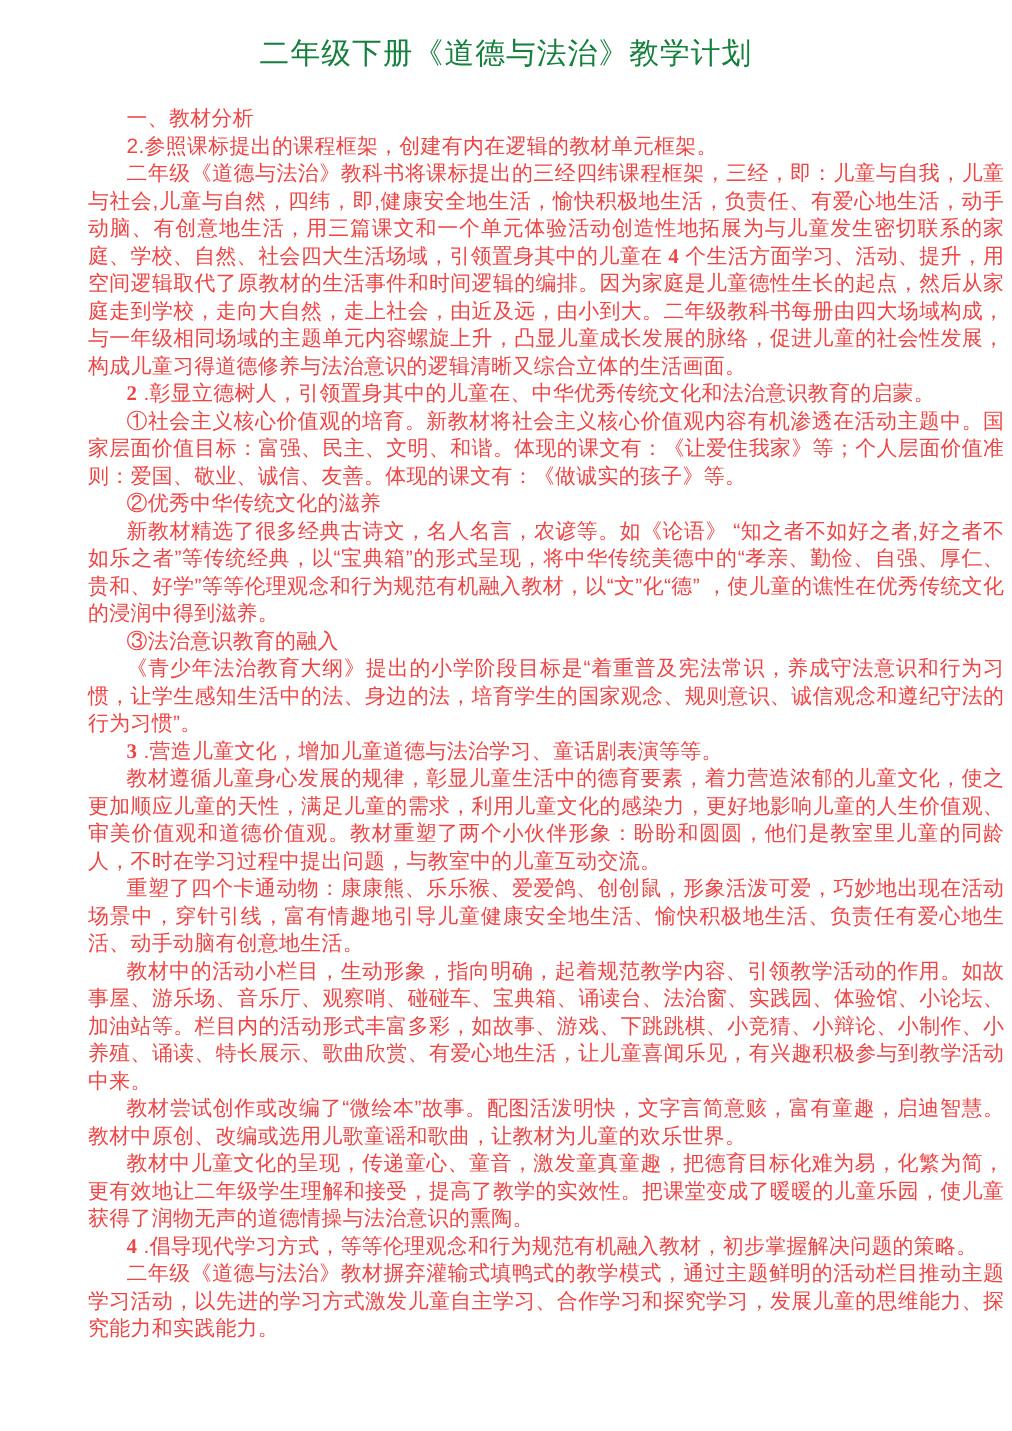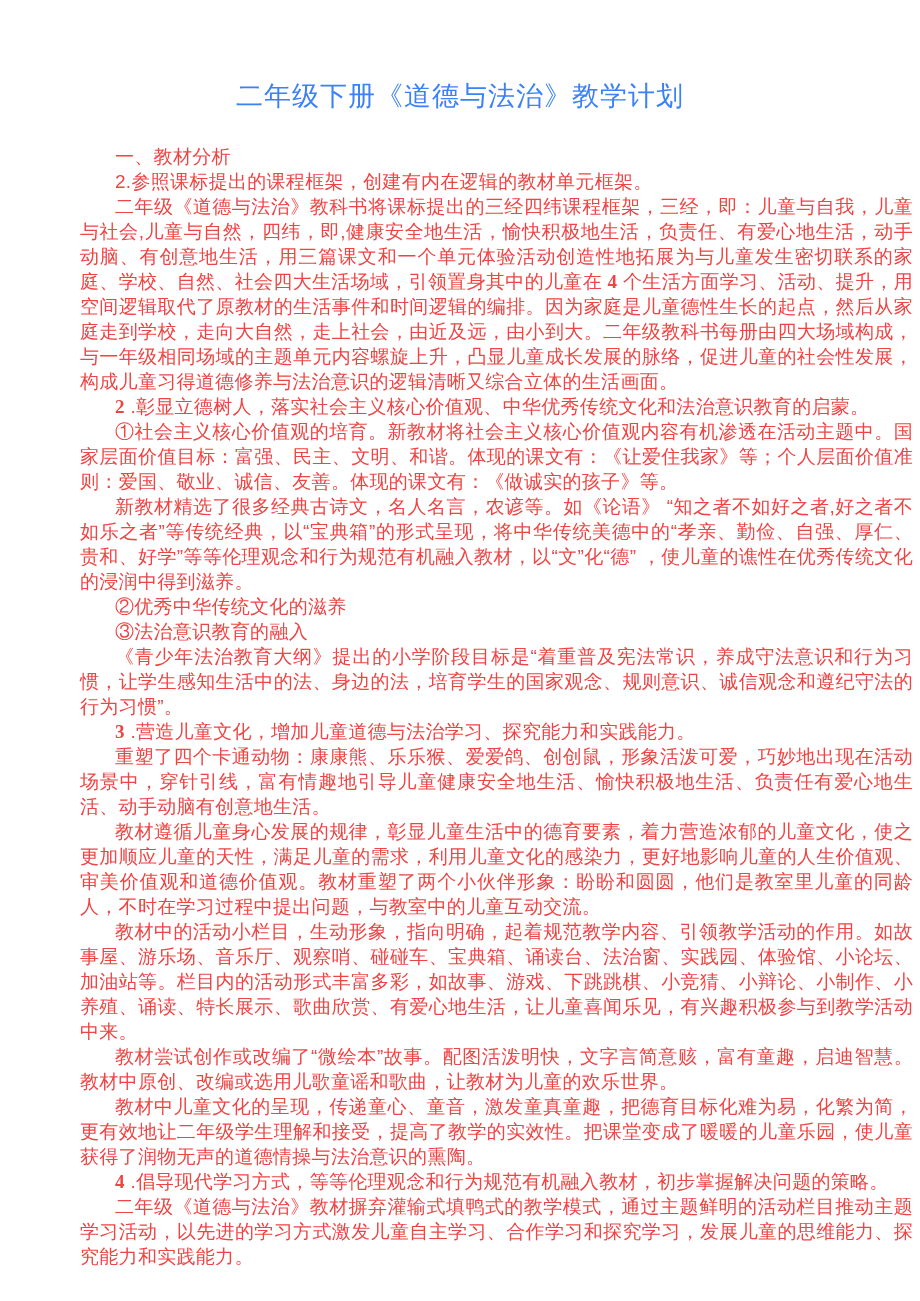--- a/index.html
+++ b/index.html
@@ -9,26 +9,26 @@
   }
   .page {
     position: relative;
     width: 920px;
     height: 1301px;
     background: #ffffff;
     overflow: hidden;
     font-family: "Liberation Sans", sans-serif;
   }
   .doc-title {
-    padding-top: 80px;
+    padding-top: 32px;
     font-family: "Liberation Serif", serif;
     font-size: 27px;
     line-height: 32px;
     letter-spacing: 1px;
-    color: #3b82f6;
+    color: #15803d;
     text-align: center;
     font-weight: 500;
   }
   .content {
     margin: 32px 7px 0 80px;
     width: 833px;
     font-size: 19px;
     line-height: 25px;
     letter-spacing: 0.3px;
     color: #ef4444;
@@ -46,28 +46,28 @@
 </style>
 </head>
 <body>
 
 <div class="page">
   <div class="doc-title">二年级下册《道德与法治》教学计划</div>
   <div class="content">
       <p class="para section"><span>一、教材分析</span></p>
       <p class="para point"><span>2.参照课标提出的课程框架，创建有内在逻辑的教材单元框架。</span></p>
       <p class="para body"><span>二年级《道德与法治》教科书将课标提出的三经四纬课程框架，三经，即：儿童与自我，儿童与社会,儿童与自然，四纬，即,健康安全地生活，愉快积极地生活，负责任、有爱心地生活，动手动脑、有创意地生活，用三篇课文和一个单元体验活动创造性地拓展为与儿童发生密切联系的家庭、学校、自然、社会四大生活场域，引领置身其中的儿童在 </span><span class="num">4</span><span> 个生活方面学习、活动、提升，用空间逻辑取代了原教材的生活事件和时间逻辑的编排。因为家庭是儿童德性生长的起点，然后从家庭走到学校，走向大自然，走上社会，由近及远，由小到大。二年级教科书每册由四大场域构成，与一年级相同场域的主题单元内容螺旋上升，凸显儿童成长发展的脉络，促进儿童的社会性发展，构成儿童习得道德修养与法治意识的逻辑清晰又综合立体的生活画面。</span></p>
-      <p class="para point"><span class="num">2</span><span> .彰显立德树人，落实社会主义核心价值观、中华优秀传统文化和法治意识教育的启蒙。</span></p>
+      <p class="para point"><span class="num">2</span><span> .彰显立德树人，引领置身其中的儿童在、中华优秀传统文化和法治意识教育的启蒙。</span></p>
       <p class="para body"><span>①社会主义核心价值观的培育。新教材将社会主义核心价值观内容有机渗透在活动主题中。国家层面价值目标：富强、民主、文明、和谐。体现的课文有：《让爱住我家》等；个人层面价值准则：爱国、敬业、诚信、友善。体现的课文有：《做诚实的孩子》等。</span></p>
+      <p class="para body"><span>②优秀中华传统文化的滋养</span></p>
       <p class="para body"><span>新教材精选了很多经典古诗文，名人名言，农谚等。如《论语》 “知之者不如好之者,好之者不如乐之者”等传统经典，以“宝典箱”的形式呈现，将中华传统美德中的“孝亲、勤俭、自强、厚仁、贵和、好学”等等伦理观念和行为规范有机融入教材，以“文”化“德” ，使儿童的谯性在优秀传统文化的浸润中得到滋养。</span></p>
-      <p class="para body"><span>②优秀中华传统文化的滋养</span></p>
       <p class="para body"><span>③法治意识教育的融入</span></p>
       <p class="para body"><span>《青少年法治教育大纲》提出的小学阶段目标是“着重普及宪法常识，养成守法意识和行为习惯，让学生感知生活中的法、身边的法，培育学生的国家观念、规则意识、诚信观念和遵纪守法的行为习惯”。</span></p>
-      <p class="para point"><span class="num">3</span><span> .营造儿童文化，增加儿童道德与法治学习、探究能力和实践能力。</span></p>
+      <p class="para point"><span class="num">3</span><span> .营造儿童文化，增加儿童道德与法治学习、童话剧表演等等。</span></p>
+      <p class="para body"><span>教材遵循儿童身心发展的规律，彰显儿童生活中的德育要素，着力营造浓郁的儿童文化，使之更加顺应儿童的天性，满足儿童的需求，利用儿童文化的感染力，更好地影响儿童的人生价值观、审美价值观和道德价值观。教材重塑了两个小伙伴形象：盼盼和圆圆，他们是教室里儿童的同龄人，不时在学习过程中提出问题，与教室中的儿童互动交流。</span></p>
       <p class="para body"><span>重塑了四个卡通动物：康康熊、乐乐猴、爱爱鸽、创创鼠，形象活泼可爱，巧妙地出现在活动场景中，穿针引线，富有情趣地引导儿童健康安全地生活、愉快积极地生活、负责任有爱心地生活、动手动脑有创意地生活。</span></p>
-      <p class="para body"><span>教材遵循儿童身心发展的规律，彰显儿童生活中的德育要素，着力营造浓郁的儿童文化，使之更加顺应儿童的天性，满足儿童的需求，利用儿童文化的感染力，更好地影响儿童的人生价值观、审美价值观和道德价值观。教材重塑了两个小伙伴形象：盼盼和圆圆，他们是教室里儿童的同龄人，不时在学习过程中提出问题，与教室中的儿童互动交流。</span></p>
       <p class="para body"><span>教材中的活动小栏目，生动形象，指向明确，起着规范教学内容、引领教学活动的作用。如故事屋、游乐场、音乐厅、观察哨、碰碰车、宝典箱、诵读台、法治窗、实践园、体验馆、小论坛、加油站等。栏目内的活动形式丰富多彩，如故事、游戏、下跳跳棋、小竞猜、小辩论、小制作、小养殖、诵读、特长展示、歌曲欣赏、有爱心地生活，让儿童喜闻乐见，有兴趣积极参与到教学活动中来。</span></p>
       <p class="para body"><span>教材尝试创作或改编了“微绘本”故事。配图活泼明快，文字言简意赅，富有童趣，启迪智慧。教材中原创、改编或选用儿歌童谣和歌曲，让教材为儿童的欢乐世界。</span></p>
       <p class="para body"><span>教材中儿童文化的呈现，传递童心、童音，激发童真童趣，把德育目标化难为易，化繁为简，更有效地让二年级学生理解和接受，提高了教学的实效性。把课堂变成了暖暖的儿童乐园，使儿童获得了润物无声的道德情操与法治意识的熏陶。</span></p>
       <p class="para point"><span class="num">4</span><span> .倡导现代学习方式，等等伦理观念和行为规范有机融入教材，初步掌握解决问题的策略。</span></p>
       <p class="para body"><span>二年级《道德与法治》教材摒弃灌输式填鸭式的教学模式，通过主题鲜明的活动栏目推动主题学习活动，以先进的学习方式激发儿童自主学习、合作学习和探究学习，发展儿童的思维能力、探究能力和实践能力。</span></p>
     </div>
 </div>
 
 </body></html>

